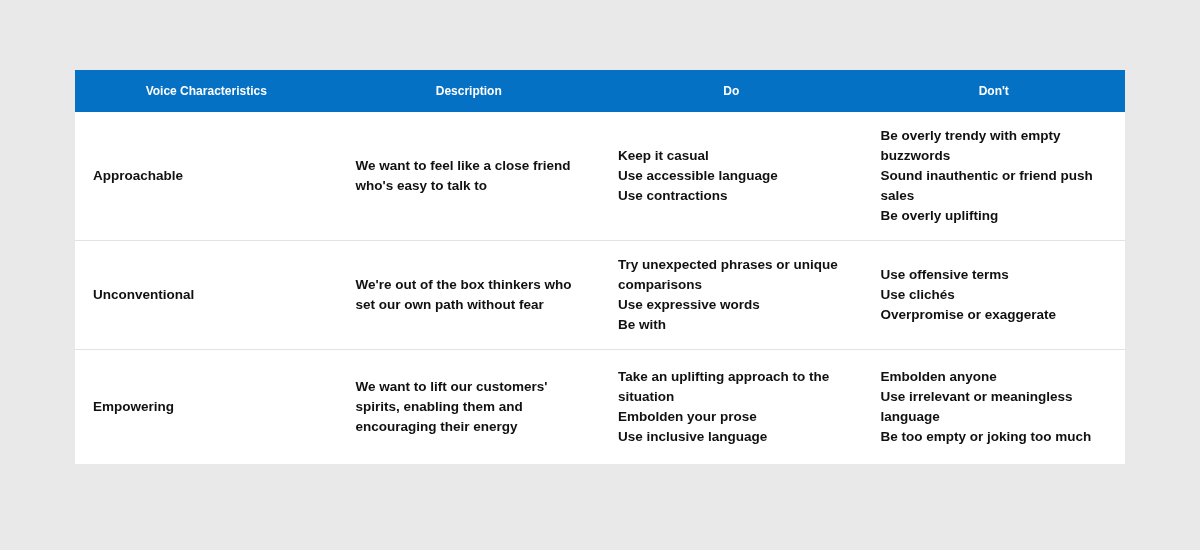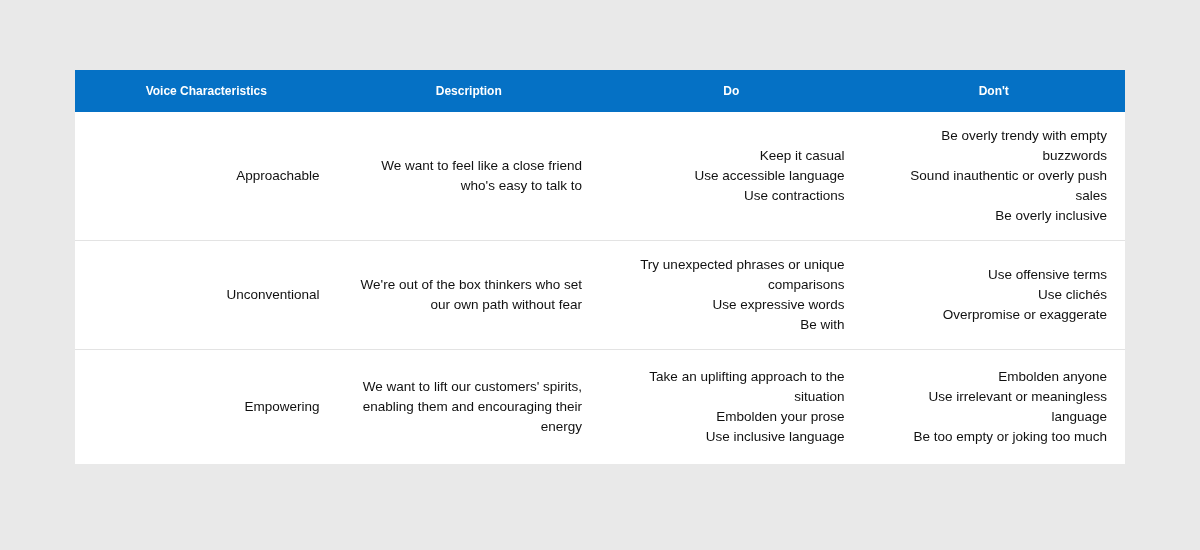--- a/index.html
+++ b/index.html
@@ -33,25 +33,26 @@
     height: 42px;
     text-align: center;
     vertical-align: middle;
     padding: 0 10px;
     border: none;
   }
   table.voice-table tbody td {
     background: #ffffff;
     color: #111111;
     font-size: 13.5px;
-    text-align: right;
+    text-align: left;
     vertical-align: middle;
     padding: 14px 18px;
     line-height: 20px;
     border-top: 1px solid #e3e3e3;
+    font-weight: bold;
   }
   table.voice-table tbody tr:first-child td {
     border-top: none;
   }
   table.voice-table tbody tr td.cell-char {
     width: 230px;
   }
   table.voice-table tbody tr td.cell-desc {
     width: 265px;
     margin-top: 40px;
@@ -86,22 +87,22 @@
       <tr class="row-height-1">
         <td class="cell-char">Approachable</td>
         <td class="cell-desc">We want to feel like a close friend who's easy to talk to</td>
         <td class="cell-do">
           <span class="line">Keep it casual</span>
           <span class="line">Use accessible language</span>
           <span class="line">Use contractions</span>
         </td>
         <td class="cell-dont">
           <span class="line">Be overly trendy with empty buzzwords</span>
-          <span class="line">Sound inauthentic or overly push sales</span>
-          <span class="line">Be overly inclusive</span>
+          <span class="line">Sound inauthentic or friend push sales</span>
+          <span class="line">Be overly uplifting</span>
         </td>
       </tr>
       <tr class="row-height-2">
         <td class="cell-char">Unconventional</td>
         <td class="cell-desc">We're out of the box thinkers who set our own path without fear</td>
         <td class="cell-do">
           <span class="line">Try unexpected phrases or unique comparisons</span>
           <span class="line">Use expressive words</span>
           <span class="line">Be with</span>
         </td>

